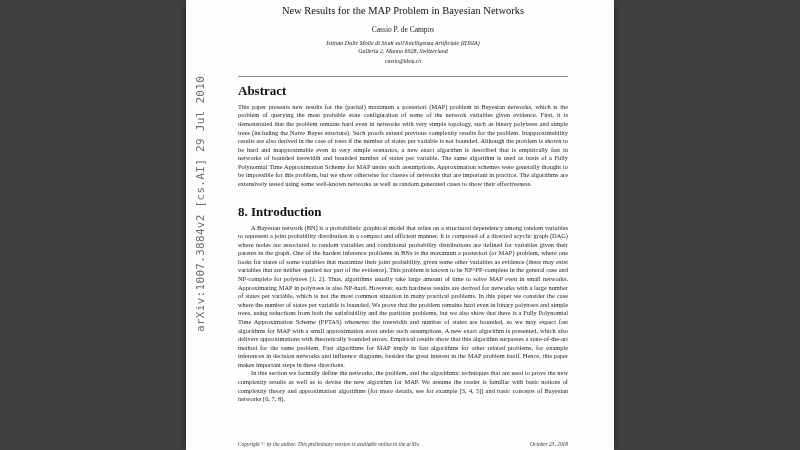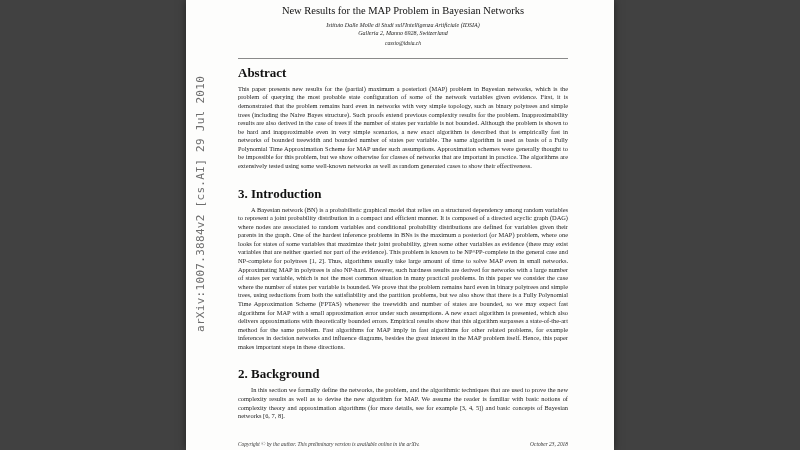--- a/index.html
+++ b/index.html
@@ -102,41 +102,41 @@
 
 <div class="stage">
   <div class="paper">
 
     <div class="arxiv-stamp">arXiv:1007.3884v2  [cs.AI]  29 Jul 2010</div>
 
     <div class="content">
 
       <h1 class="title">New Results for the MAP Problem in Bayesian Networks</h1>
 
+      <div class="author">Cassio P. de Campos</div>
 
       <div class="affil first">Istituto Dalle Molle di Studi sull'Intelligenza Artificiale (IDSIA)</div>
 
       <div class="affil">Galleria 2, Manno 6928, Switzerland</div>
 
       <div class="email">cassio@idsia.ch</div>
 
       <hr class="rule">
 
       <div class="abstract">
         <div class="abs-head">Abstract</div>
         <p class="body-text">This paper presents new results for the (partial) maximum a posteriori (MAP) problem in Bayesian networks, which is the problem of querying the most probable state configuration of some of the network variables given evidence. First, it is demonstrated that the problem remains hard even in networks with very simple topology, such as binary polytrees and simple trees (including the Naive Bayes structure). Such proofs extend previous complexity results for the problem. Inapproximability results are also derived in the case of trees if the number of states per variable is not bounded. Although the problem is shown to be hard and inapproximable even in very simple scenarios, a new exact algorithm is described that is empirically fast in networks of bounded treewidth and bounded number of states per variable. The same algorithm is used as basis of a Fully Polynomial Time Approximation Scheme for MAP under such assumptions. Approximation schemes were generally thought to be impossible for this problem, but we show otherwise for classes of networks that are important in practice. The algorithms are extensively tested using some well-known networks as well as random generated cases to show their effectiveness.</p>
       </div>
 
       <div class="section">
-        <div class="sec-head">3. Introduction</div>
+        <div class="sec-head">8. Introduction</div>
         <p class="body-text indented">A Bayesian network (BN) is a probabilistic graphical model that relies on a structured dependency among random variables to represent a joint probability distribution in a compact and efficient manner. It is composed of a directed acyclic graph (DAG) where nodes are associated to random variables and conditional probability distributions are defined for variables given their parents in the graph. One of the hardest inference problems in BNs is the maximum a posteriori (or MAP) problem, where one looks for states of some variables that maximize their joint probability, given some other variables as evidence (there may exist variables that are neither queried nor part of the evidence). This problem is known to be NP^PP-complete in the general case and NP-complete for polytrees [1, 2]. Thus, algorithms usually take large amount of time to solve MAP even in small networks. Approximating MAP in polytrees is also NP-hard. However, such hardness results are derived for networks with a large number of states per variable, which is not the most common situation in many practical problems. In this paper we consider the case where the number of states per variable is bounded. We prove that the problem remains hard even in binary polytrees and simple trees, using reductions from both the satisfiability and the partition problems, but we also show that there is a Fully Polynomial Time Approximation Scheme (FPTAS) whenever the treewidth and number of states are bounded, so we may expect fast algorithms for MAP with a small approximation error under such assumptions. A new exact algorithm is presented, which also delivers approximations with theoretically bounded errors. Empirical results show that this algorithm surpasses a state-of-the-art method for the same problem. Fast algorithms for MAP imply in fast algorithms for other related problems, for example inferences in decision networks and influence diagrams, besides the great interest in the MAP problem itself. Hence, this paper makes important steps in these directions.</p>
       </div>
 
       <div class="section">
-        <div class="sec-head">2. Background</div>
         <p class="body-text indented">In this section we formally define the networks, the problem, and the algorithmic techniques that are used to prove the new complexity results as well as to devise the new algorithm for MAP. We assume the reader is familiar with basic notions of complexity theory and approximation algorithms (for more details, see for example [3, 4, 5]) and basic concepts of Bayesian networks [6, 7, 8].</p>
       </div>
 
       <div class="footer">
         <span>Copyright © by the author. This preliminary version is available online in the arXiv.</span>
         <span>October 23, 2018</span>
       </div>
 
     </div>
   </div>

